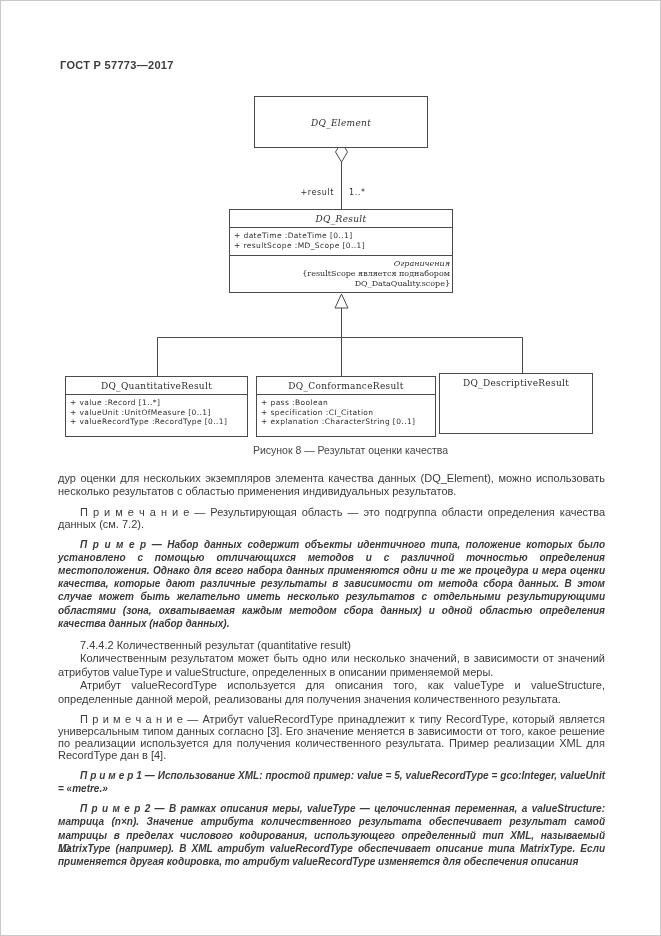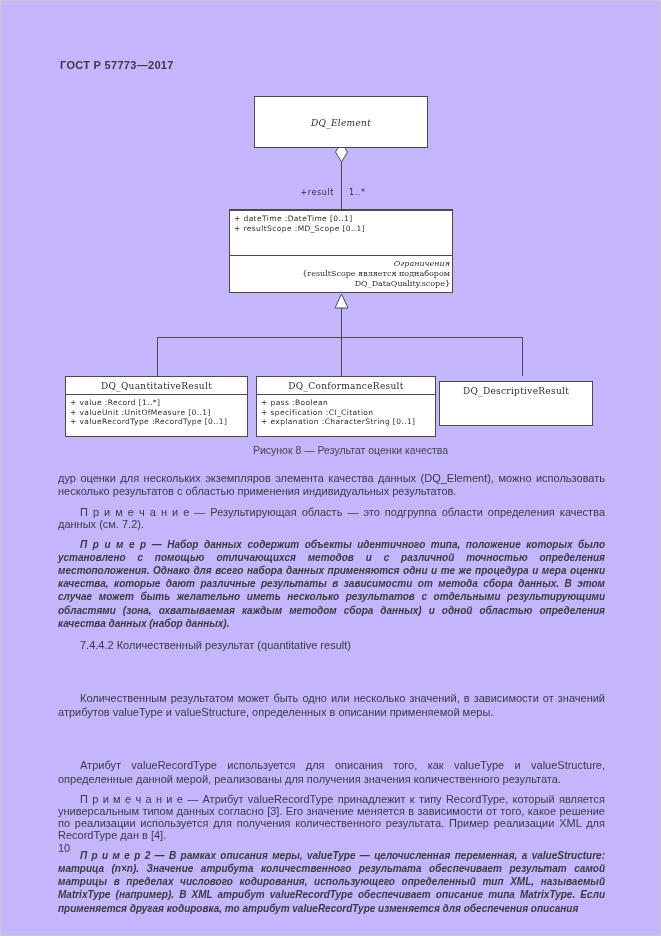--- a/index.html
+++ b/index.html
@@ -1,17 +1,17 @@
 <!DOCTYPE html>
 <html><head>
 <meta charset="utf-8">
 <style>
   html,body { margin:0; padding:0; background:#e8e8e8; }
   .page {
-    position:relative; width:661px; height:936px; background:#c4b5fd;
+    position:relative; width:661px; height:936px; background:#ffffff;
     border:1px solid #c9c9c9; box-sizing:border-box; overflow:hidden;
     font-family:"Liberation Sans", sans-serif; color:#3b3b3b;
   }
   .hdr { position:absolute; left:59px; top:58px; font-size:11px; font-weight:bold; letter-spacing:0.3px; }
   .pagenum { position:absolute; left:57px; top:841px; font-size:11px; }
 
   
   .connectors { position:absolute; left:0; top:0; width:661px; height:936px; pointer-events:none; }
   .uml-box { position:absolute; background:#fff; border:1px solid #4a4a4a; box-sizing:border-box;
              display:flex; flex-direction:column; }
@@ -28,21 +28,21 @@
   .uml-constraint .c-body { line-height:10px; }
   .assoc-label { position:absolute; font-family:"DejaVu Sans", sans-serif; font-size:8px;
                  letter-spacing:0.6px; color:#2e2e2e; }
   .caption { position:absolute; left:0; top:443px; width:661px; text-align:center;
              font-size:10.5px; color:#474747;padding-left:19px; }
 
   
   .content { position:absolute; left:57px; top:471px; width:547px; }
   .content p { margin:0; text-align:justify; }
   .p-body { font-size:11px; line-height:13.4px; }
-  .p-body.indent { text-indent:22px;margin-top:40px; }
+  .p-body.indent { text-indent:22px; }
   .p-note { font-size:11px; line-height:11.9px; text-indent:22px; margin-top:8px !important; }
   .p-example { font-size:10px; line-height:13.2px; font-weight:bold; font-style:italic;
                text-indent:22px; margin-top:7px !important; }
   .p-heading { font-size:11px; line-height:13.4px; text-indent:22px; margin-top:9px !important; }
 </style>
 </head>
 <body>
 
 <div class="page">
 
@@ -64,20 +64,21 @@
   </svg>
 
   <div class="uml-box" style="left:253px; top:95px; width:174px; height:52px; justify-content:center;">
     <div class="uml-title abstract">DQ_Element</div>
   </div>
 
   <div class="assoc-label" style="left:280px; top:187px; width:53px; text-align:right;">+result</div>
   <div class="assoc-label" style="left:348px; top:187px;">1..*</div>
 
   <div class="uml-box" style="left:228px; top:208px; width:224px; height:84px;">
+    <div class="uml-title abstract">DQ_Result</div>
     <div class="uml-attrs uml-sep">
       <div class="uml-attr">+  dateTime  :DateTime [0..1]</div>
       <div class="uml-attr">+  resultScope  :MD_Scope [0..1]</div>
     </div>
     <div class="uml-constraint uml-sep">
       <div class="c-title">Ограничения</div>
       <div class="c-body">{resultScope является поднабором DQ_DataQuality.scope}</div>
     </div>
   </div>
 
@@ -92,32 +93,33 @@
 
   <div class="uml-box" style="left:255px; top:375px; width:180px; height:61px;">
     <div class="uml-title">DQ_ConformanceResult</div>
     <div class="uml-attrs uml-sep">
       <div class="uml-attr">+  pass  :Boolean</div>
       <div class="uml-attr">+  specification  :CI_Citation</div>
       <div class="uml-attr">+  explanation  :CharacterString [0..1]</div>
     </div>
   </div>
 
-  <div class="uml-box" style="left:438px; top:380px; width:154px; height:45px;">
+  <div class="uml-box" style="left:438px; top:372px; width:154px; height:61px;">
     <div class="uml-title">DQ_DescriptiveResult</div>
   </div>
 
   <div class="caption">Рисунок 8 — Результат оценки качества</div>
 
   <div class="content">
     <p class="p-body">дур оценки для нескольких экземпляров элемента качества данных (DQ_Element), можно использовать несколько результатов с областью применения индивидуальных результатов.</p>
     <p class="p-note">П р и м е ч а н и е  — Результирующая область — это подгруппа области определения качества данных (см. 7.2).</p>
     <p class="p-example">П р и м е р  — Набор данных содержит объекты идентичного типа, положение которых было установлено с помощью отличающихся методов и с различной точностью определения местоположения. Однако для всего набора данных применяются одни и те же процедура и мера оценки качества, которые дают различные результаты в зависимости от метода сбора данных. В этом случае может быть желательно иметь несколько результатов с отдельными результирующими областями (зона, охватываемая каждым методом сбора данных) и одной областью определения качества данных (набор данных).</p>
     <p class="p-heading">7.4.4.2 Количественный результат (quantitative result)</p>
     <p class="p-body indent">Количественным результатом может быть одно или несколько значений, в зависимости от значений атрибутов valueType и valueStructure, определенных в описании применяемой меры.</p>
     <p class="p-body indent">Атрибут valueRecordType используется для описания того, как valueType и valueStructure, определенные данной мерой, реализованы для получения значения количественного результата.</p>
     <p class="p-note">П р и м е ч а н и е  — Атрибут valueRecordType принадлежит к типу RecordType, который является универсальным типом данных согласно [3]. Его значение меняется в зависимости от того, какое решение по реализации используется для получения количественного результата. Пример реализации XML для RecordType дан в [4].</p>
+    <p class="p-example">П р и м е р  1 — Использование XML: простой пример: value = 5, valueRecordType = gco:Integer, valueUnit = «metre.»</p>
     <p class="p-example">П р и м е р  2 — В рамках описания меры, valueType — целочисленная переменная, а valueStructure: матрица (n×n). Значение атрибута количественного результата обеспечивает результат самой матрицы в пределах числового кодирования, использующего определенный тип XML, называемый MatrixType (например). В XML атрибут valueRecordType обеспечивает описание типа MatrixType. Если применяется другая кодировка, то атрибут valueRecordType изменяется для обеспечения описания</p>
   </div>
 
   <div class="pagenum">10</div>
 
 </div>
 
 </body></html>

